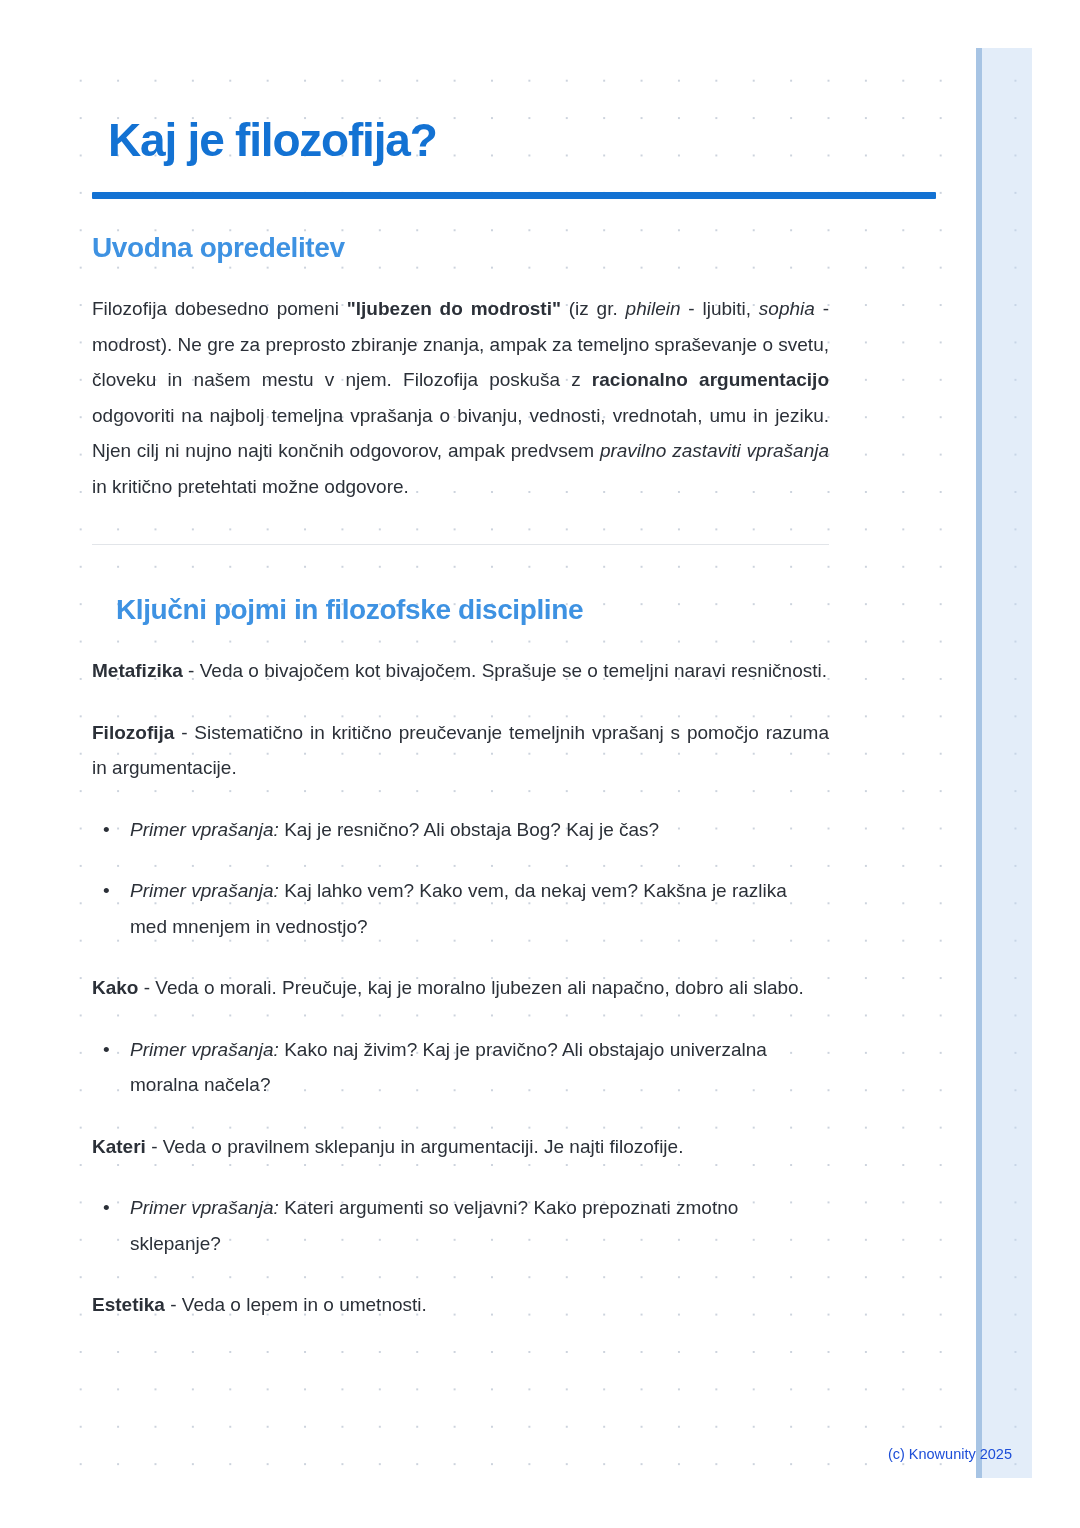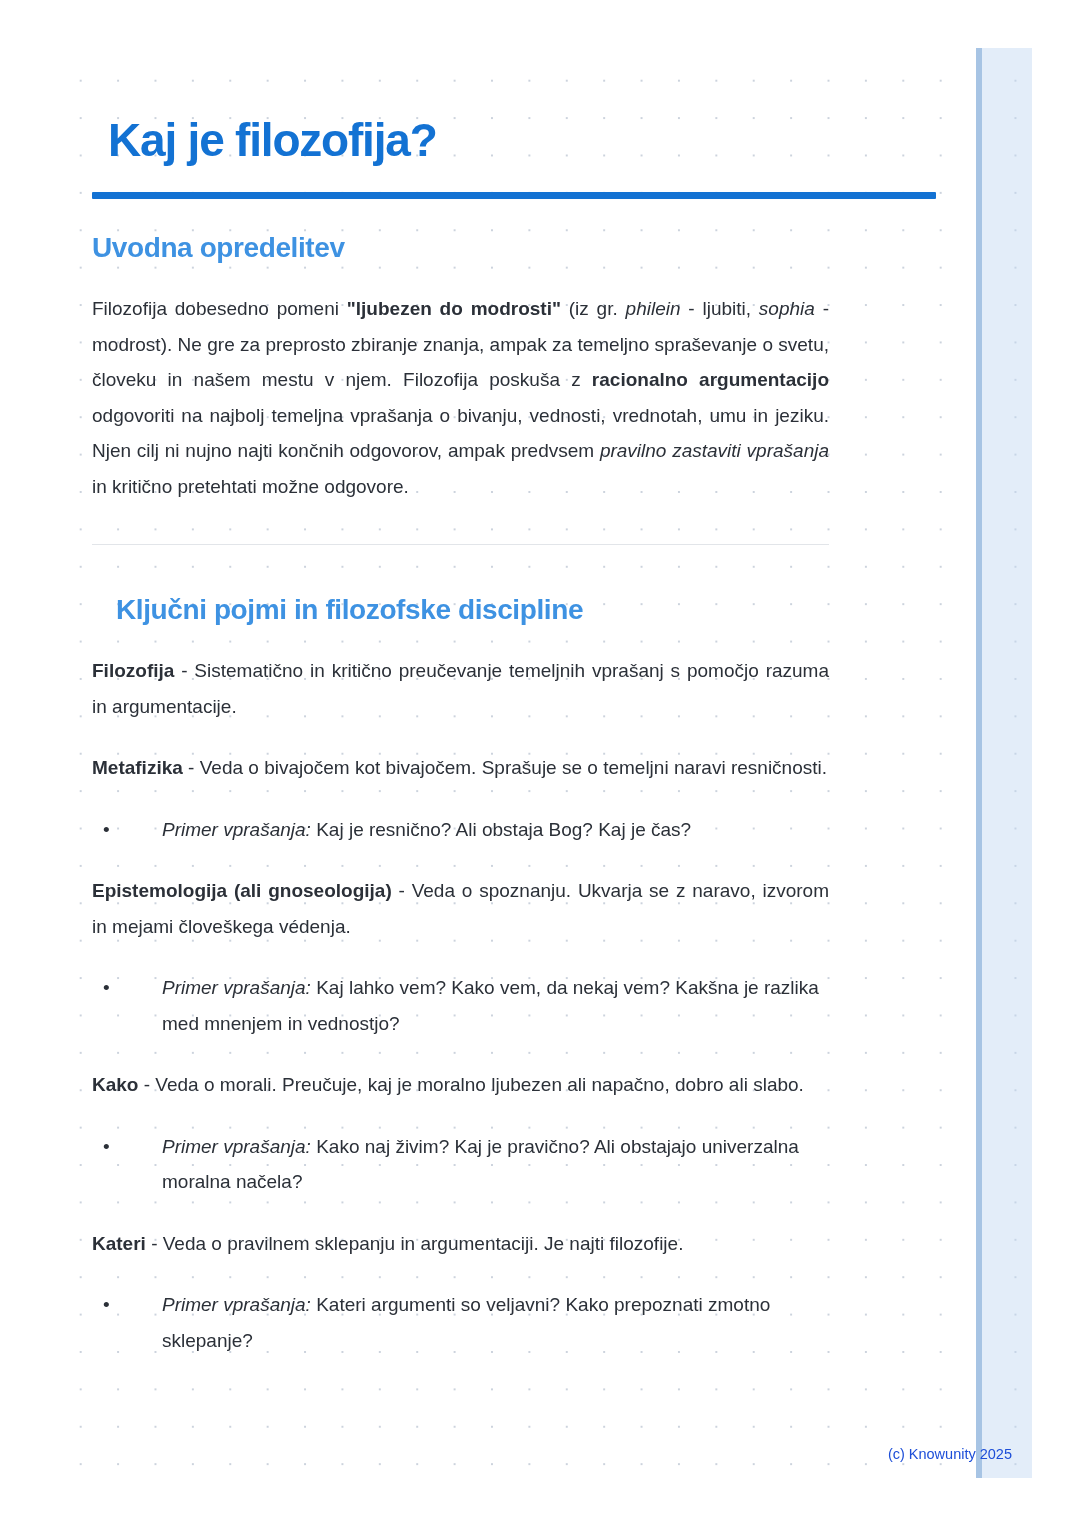--- a/index.html
+++ b/index.html
@@ -83,21 +83,21 @@
     line-height: 35.5px;
     color: #2b3038;
   }
   .bullet .marker {
     flex: none;
     width: 38px;
     box-sizing: border-box;
     padding-left: 11px;
     font-size: 19px;
   }
-  .bullet .btext { flex: 1; text-align: left; margin-left: 32px; }
+  .bullet .btext { flex: 1; text-align: left; }
   .divider {
     width: 737px;
     height: 1px;
     margin-top: 40px;
     background: #e2e5e9;
   }
   .copyright {
     position: absolute;
     right: 68px;
     bottom: 66px;
@@ -114,38 +114,38 @@
   <div class="stripe"></div>
 
   <div class="content">
     <h1 class="page-title" style="color: rgb(19, 114, 211);">Kaj je filozofija?</h1>
     <div class="title-rule" style="background: rgb(19, 114, 211);"></div>
     <div>
         <h2 class="section-heading" style="color: rgb(62, 146, 226); margin-top: 32px;">Uvodna opredelitev</h2>
         <p class="para"><span>Filozofija dobesedno pomeni </span><b>"ljubezen do modrosti"</b><span> (iz gr. </span><i>philein</i><span> - ljubiti, </span><i>sophia</i><span> - modrost). Ne gre za preprosto zbiranje znanja, ampak za temeljno spraševanje o svetu, človeku in našem mestu v njem. Filozofija poskuša z </span><b>racionalno argumentacijo</b><span> odgovoriti na najbolj temeljna vprašanja o bivanju, vednosti, vrednotah, umu in jeziku. Njen cilj ni nujno najti končnih odgovorov, ampak predvsem </span><i>pravilno zastaviti vprašanja</i><span> in kritično pretehtati možne odgovore.</span></p>
         <div class="divider"></div>
         <h2 class="section-heading" style="color: rgb(62, 146, 226); margin-left: 24px;">Ključni pojmi in filozofske discipline</h2>
+        <p class="para"><b>Metafizika</b><span> - Veda o bivajočem kot bivajočem. Sprašuje se o temeljni naravi resničnosti.</span></p>
         <p class="para"><b>Filozofija</b><span> - Sistematično in kritično preučevanje temeljnih vprašanj s pomočjo razuma in argumentacije.</span></p>
-        <p class="para"><b>Metafizika</b><span> - Veda o bivajočem kot bivajočem. Sprašuje se o temeljni naravi resničnosti.</span></p>
         <div class="bullet">
           <span class="marker">•</span>
           <span class="btext"><i>Primer vprašanja:</i><span> Kaj je resnično? Ali obstaja Bog? Kaj je čas?</span></span>
         </div>
-        <p class="para"><b>Epistemologija (ali gnoseologija)</b><span> - Veda o spoznanju. Ukvarja se z naravo, izvorom in mejami človeškega védenja.</span></p>
         <div class="bullet">
           <span class="marker">•</span>
           <span class="btext"><i>Primer vprašanja:</i><span> Kaj lahko vem? Kako vem, da nekaj vem? Kakšna je razlika med mnenjem in vednostjo?</span></span>
         </div>
         <p class="para"><b>Kako</b><span> - Veda o morali. Preučuje, kaj je moralno ljubezen ali napačno, dobro ali slabo.</span></p>
         <div class="bullet">
           <span class="marker">•</span>
           <span class="btext"><i>Primer vprašanja:</i><span> Kako naj živim? Kaj je pravično? Ali obstajajo univerzalna moralna načela?</span></span>
         </div>
         <p class="para"><b>Kateri</b><span> - Veda o pravilnem sklepanju in argumentaciji. Je najti filozofije.</span></p>
         <div class="bullet">
           <span class="marker">•</span>
           <span class="btext"><i>Primer vprašanja:</i><span> Kateri argumenti so veljavni? Kako prepoznati zmotno sklepanje?</span></span>
         </div>
+        <p class="para"><b>Estetika</b><span> - Veda o lepem in o umetnosti.</span></p>
       </div>
   </div>
 
   <div class="copyright">(c) Knowunity 2025</div>
 </div>
 
 </body></html>

